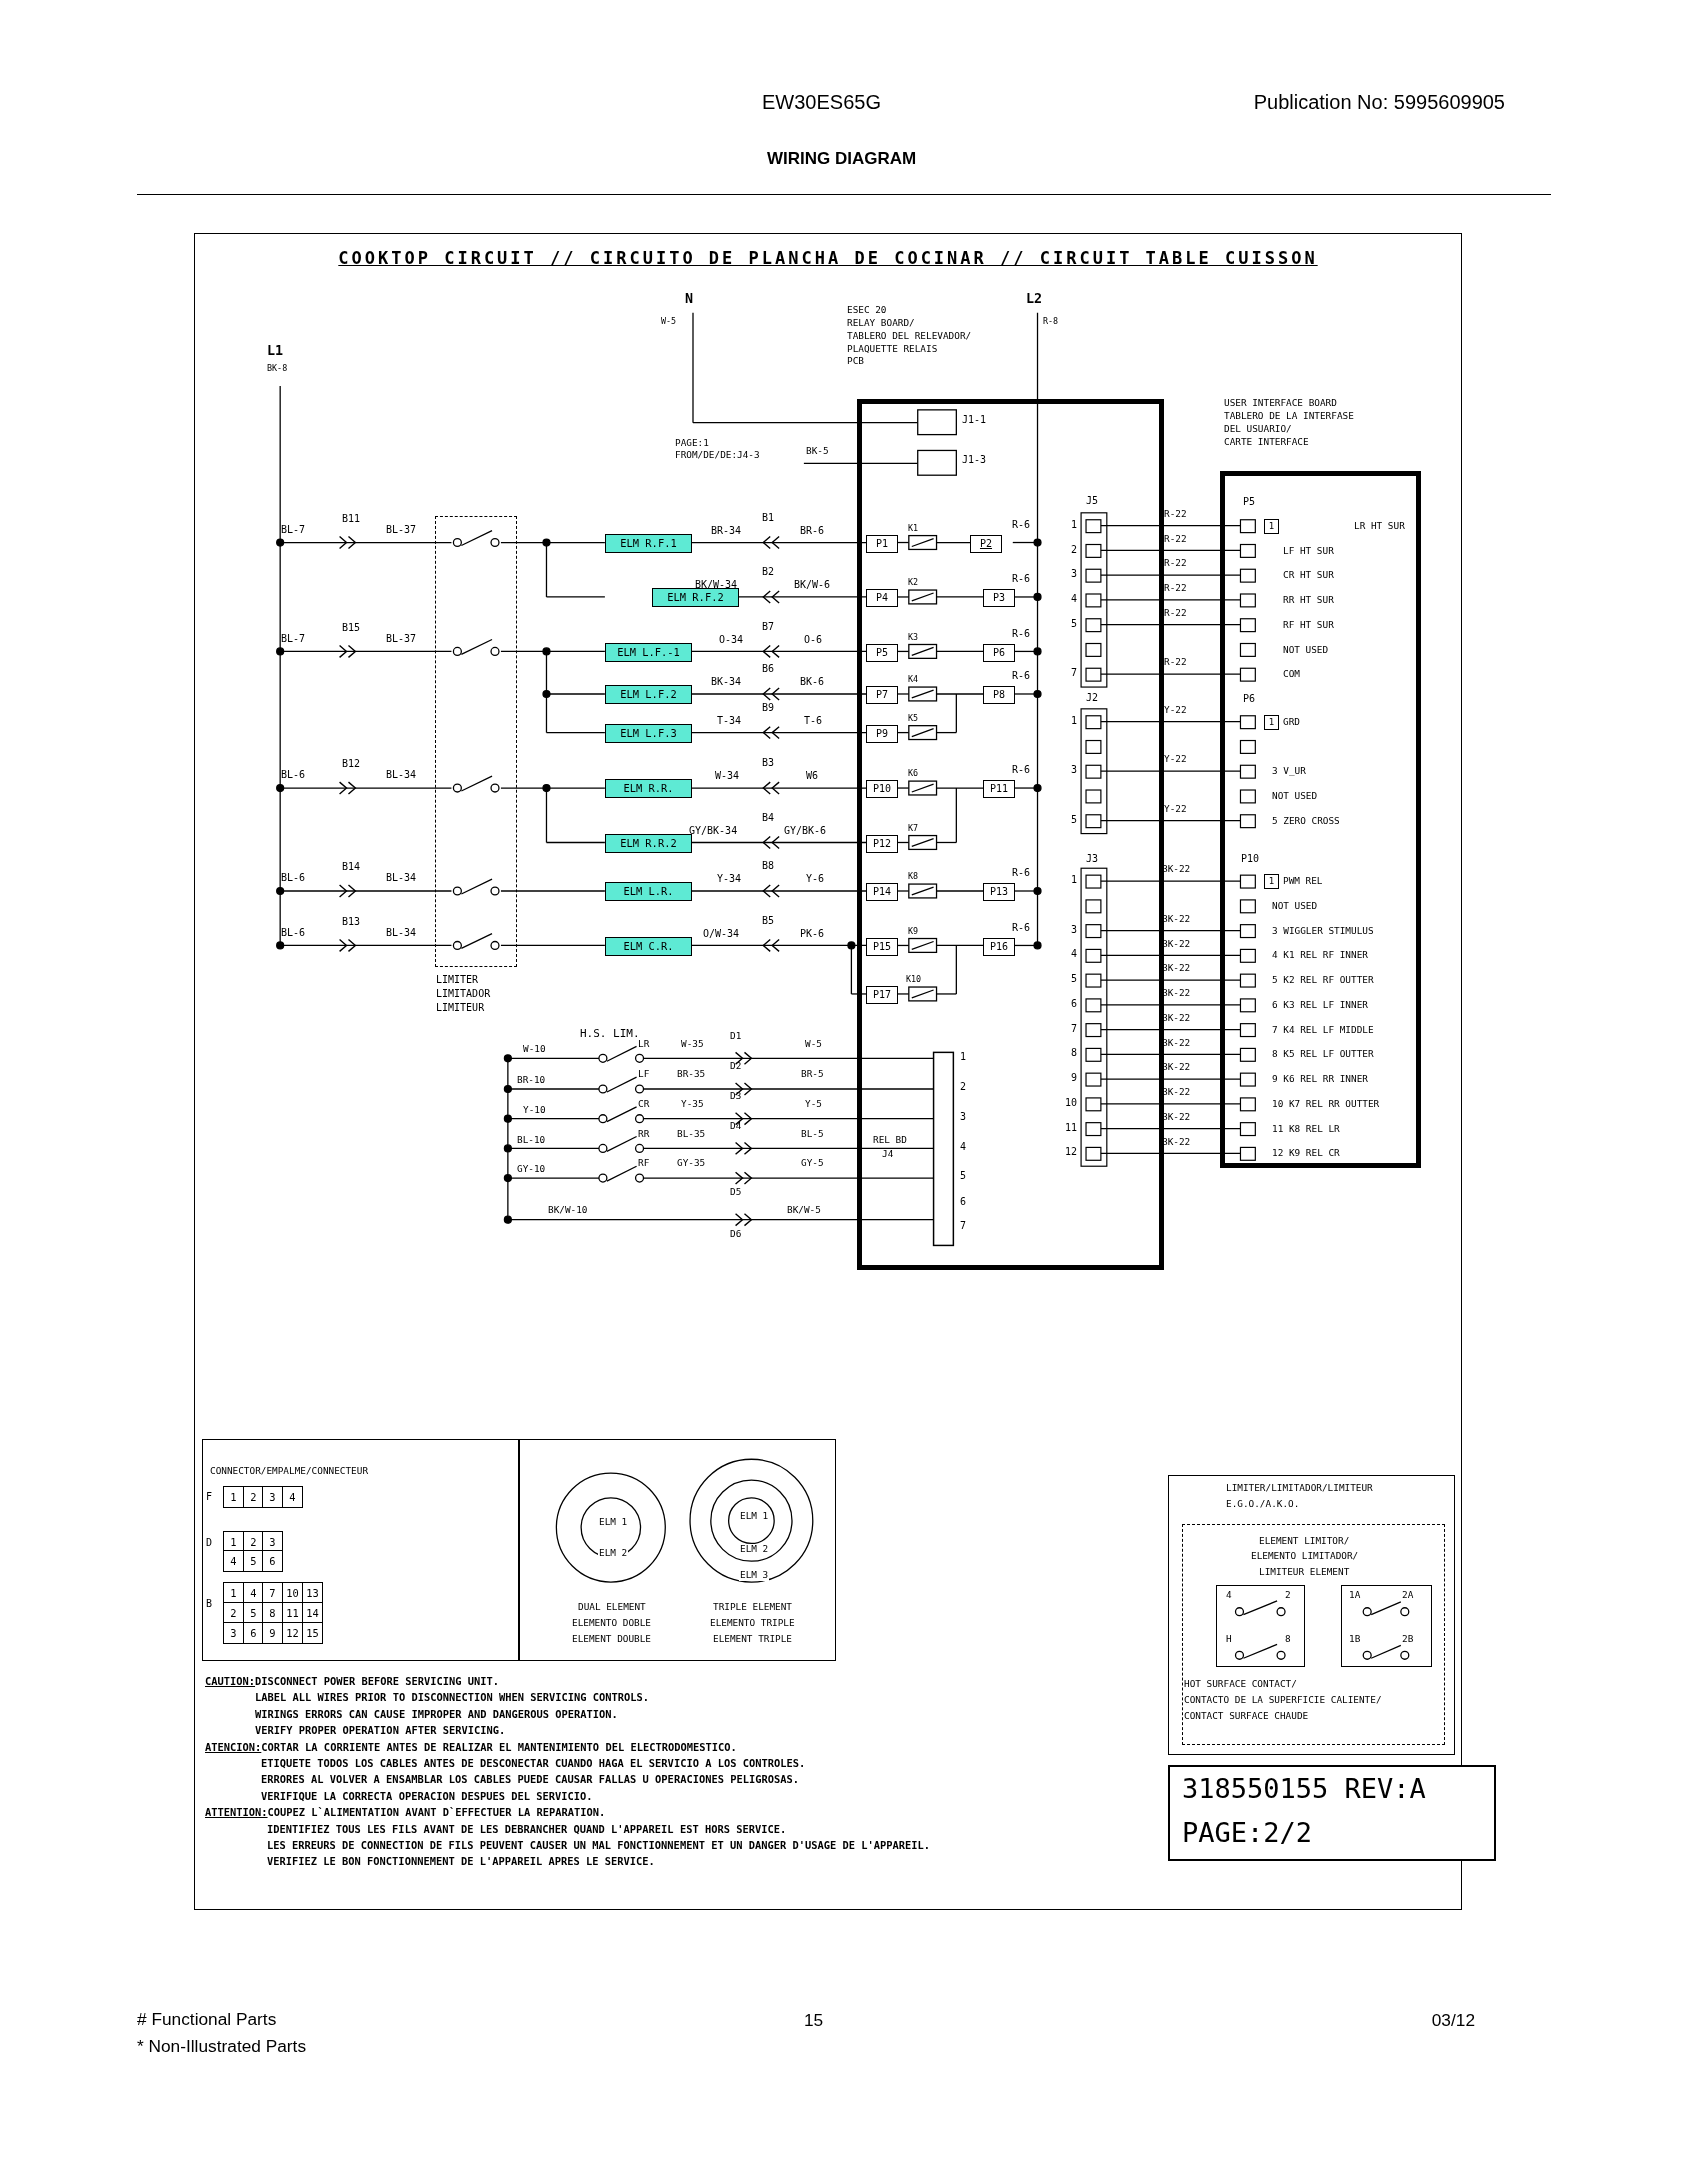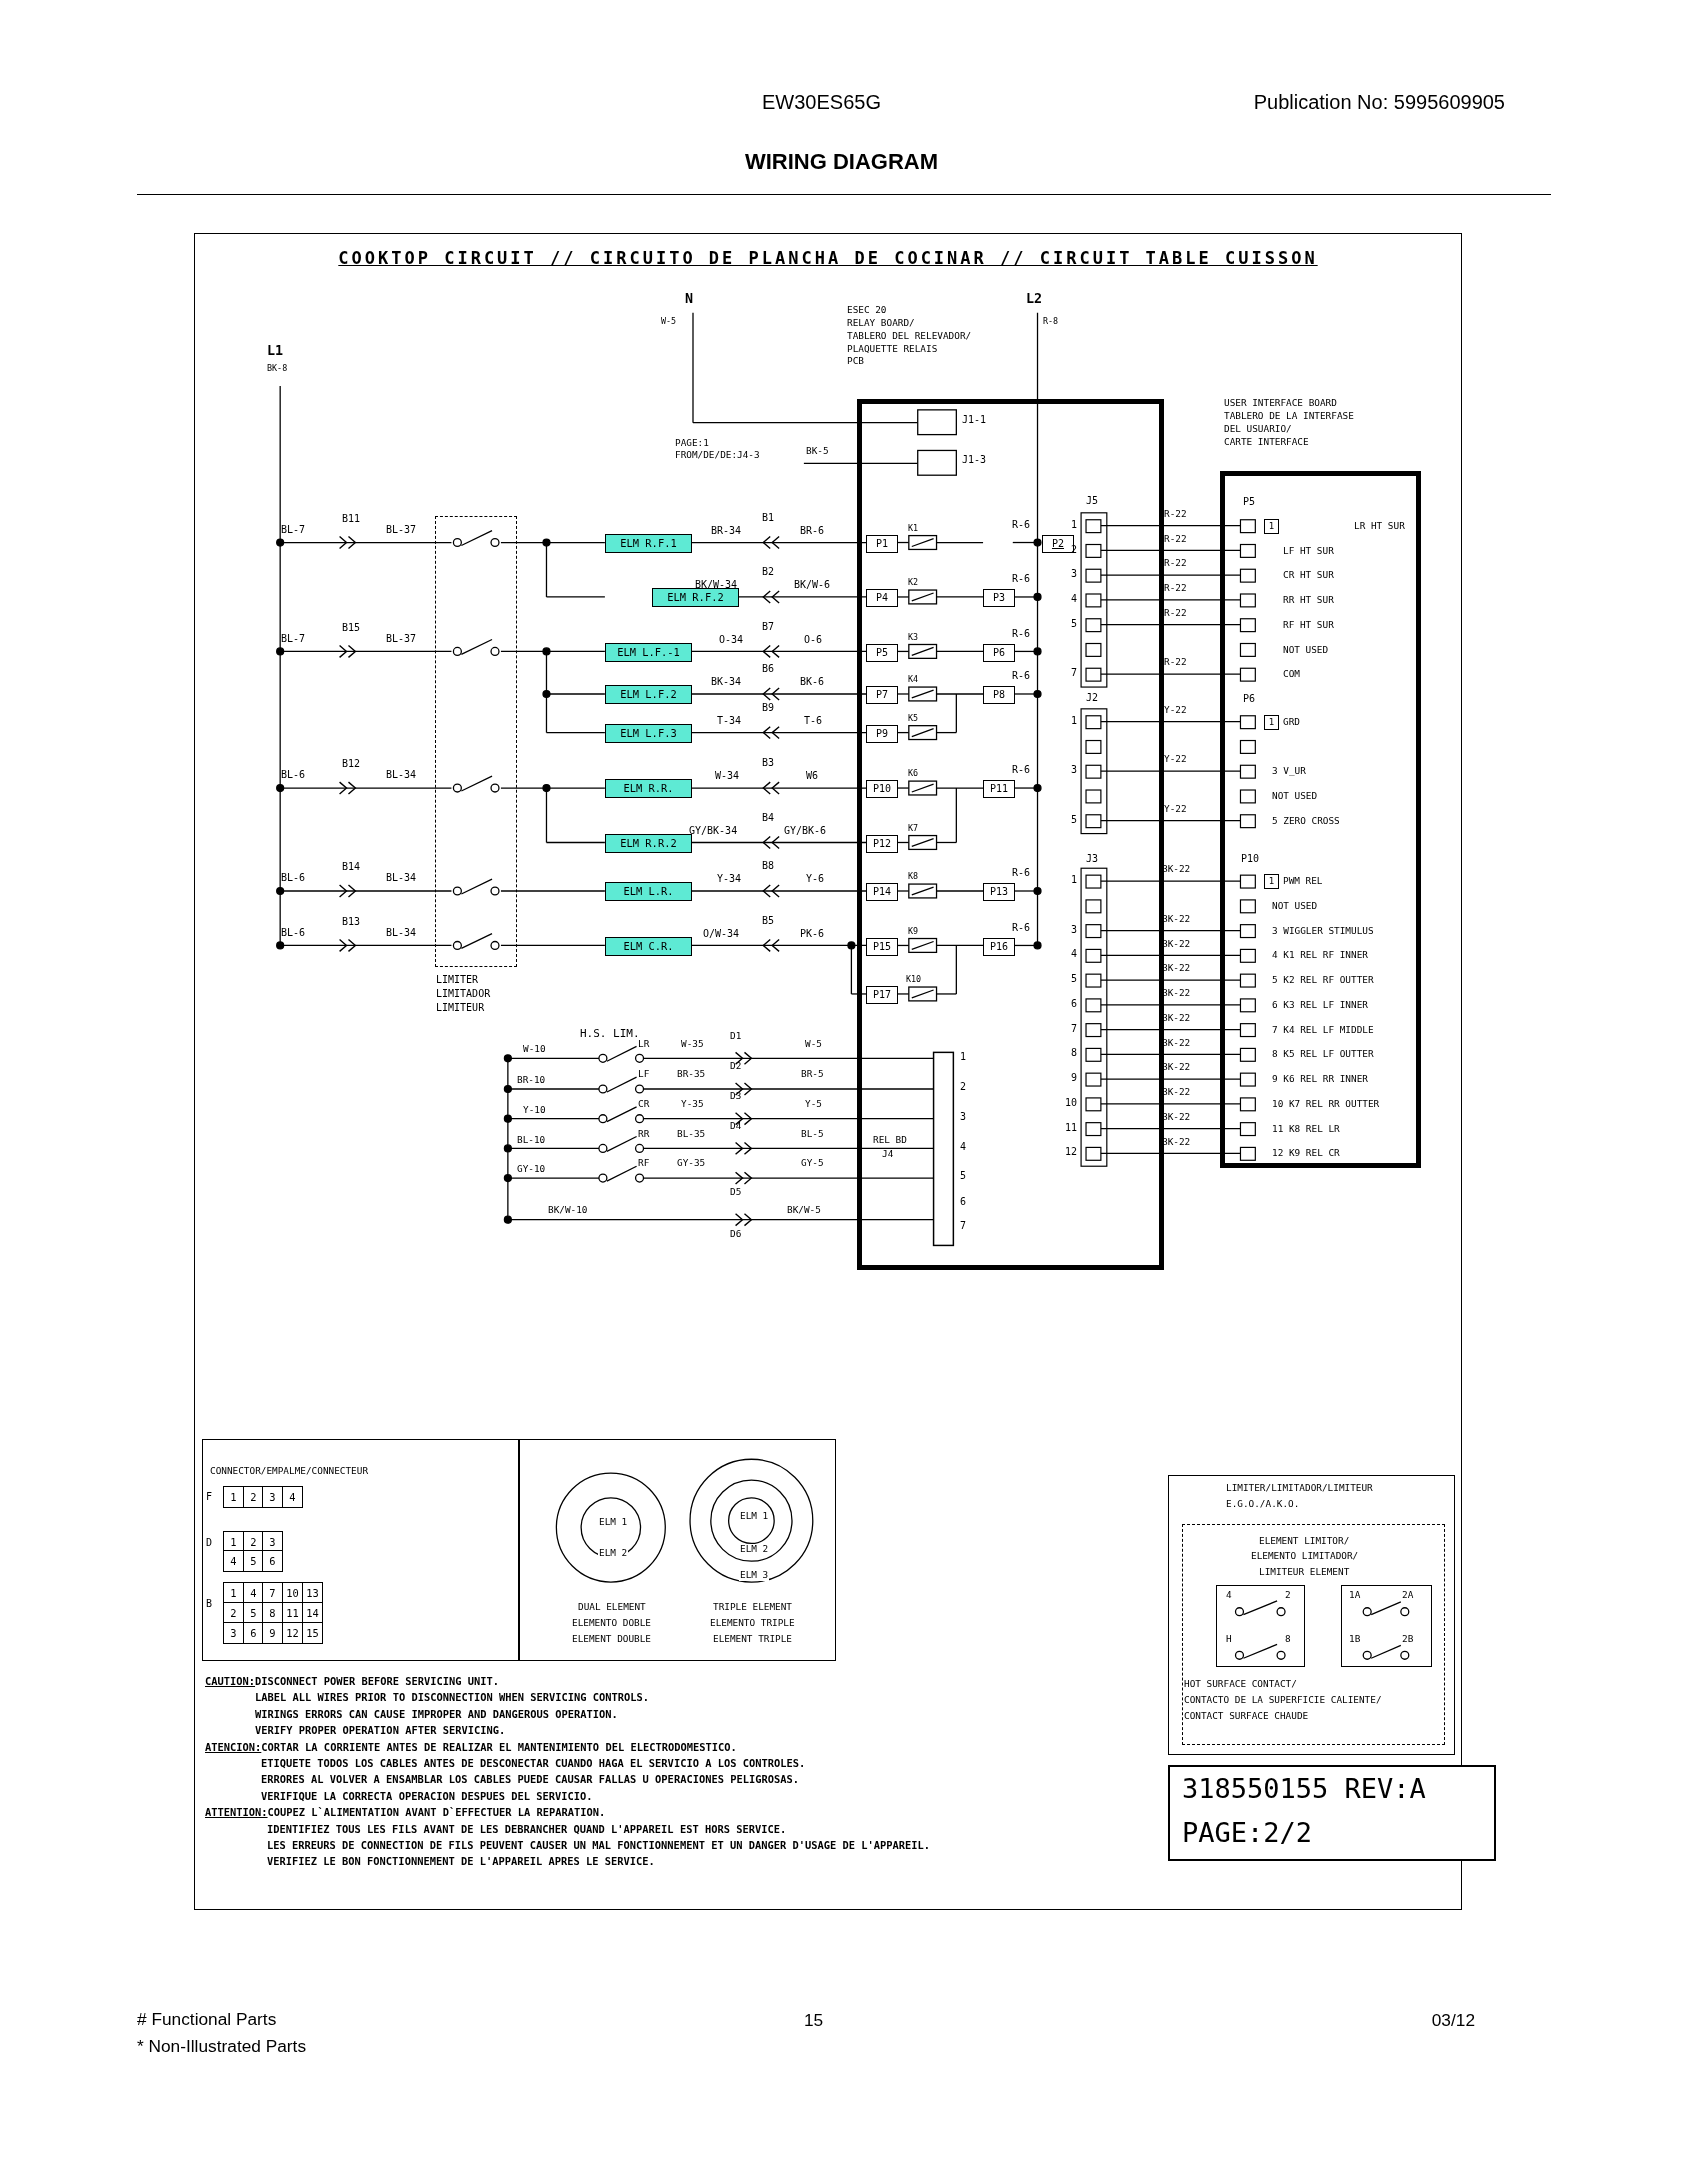--- a/index.html
+++ b/index.html
@@ -1,21 +1,21 @@
 <!DOCTYPE html>
 <html><head>
 <meta charset="utf-8">
 <style>
   html,body{margin:0;padding:0}
   body{width:1683px;height:2178px;position:relative;background:#fff;color:#000;
        font-family:"DejaVu Sans Mono",monospace}
   .sans{font-family:"Liberation Sans",sans-serif}
   #hdr-model{position:absolute;top:91px;left:0;width:1643px;text-align:center;font-size:20px}
   #hdr-pub{position:absolute;top:91px;right:178px;font-size:20px}
-  #page-title{position:absolute;top:149px;left:0;width:1683px;text-align:center;font-size:22px;font-weight:bold}
+  #page-title{position:absolute;top:149px;left:0;width:1683px;text-align:center;font-size:17px;font-weight:bold}
   #hdr-rule{position:absolute;left:137px;top:194px;width:1414px;border-top:1.5px solid #000}
   .frame{position:absolute;box-sizing:border-box;border:1.3px solid #000;background:transparent}
   #main-frame{left:194px;top:233px;width:1268px;height:1677px;border-width:1.5px}
   #relay-frame{left:857px;top:399px;width:307px;height:871px;border-width:5px}
   #ui-frame{left:1220px;top:471px;width:201px;height:697px;border-width:5px}
   #sw-dash{left:435px;top:516px;width:82px;height:451px;border:1.2px dashed #000}
   #conn-legend{left:202px;top:1439px;width:317px;height:222px}
   #elem-legend{left:519px;top:1439px;width:317px;height:222px}
   #lim-legend{left:1168px;top:1475px;width:287px;height:280px}
   #lim-inner{left:1182px;top:1524px;width:263px;height:221px;border:1px dashed #000}
@@ -404,21 +404,21 @@
       <div class="lbl pbox" style="left: 866px; top: 535px;">P1</div>
       <div class="lbl pbox" style="left: 866px; top: 589px;">P4</div>
       <div class="lbl pbox" style="left: 866px; top: 644px;">P5</div>
       <div class="lbl pbox" style="left: 866px; top: 686px;">P7</div>
       <div class="lbl pbox" style="left: 866px; top: 725px;">P9</div>
       <div class="lbl pbox" style="left: 866px; top: 780px;">P10</div>
       <div class="lbl pbox" style="left: 866px; top: 835px;">P12</div>
       <div class="lbl pbox" style="left: 866px; top: 883px;">P14</div>
       <div class="lbl pbox" style="left: 866px; top: 938px;">P15</div>
       <div class="lbl pbox" style="left: 866px; top: 986px;">P17</div>
-      <div class="lbl pbox" style="left: 1042px; top: 535px; text-decoration: underline;">P2</div>
+      <div class="lbl pbox" style="left: 970px; top: 535px; text-decoration: underline;">P2</div>
       <div class="lbl pbox" style="left: 983px; top: 589px;">P3</div>
       <div class="lbl pbox" style="left: 983px; top: 644px;">P6</div>
       <div class="lbl pbox" style="left: 983px; top: 686px;">P8</div>
       <div class="lbl pbox" style="left: 983px; top: 780px;">P11</div>
       <div class="lbl pbox" style="left: 983px; top: 883px;">P13</div>
       <div class="lbl pbox" style="left: 983px; top: 938px;">P16</div>
       <div class="lbl k" style="left: 908px; top: 524px;">K1</div>
       <div class="lbl k" style="left: 908px; top: 578px;">K2</div>
       <div class="lbl k" style="left: 908px; top: 633px;">K3</div>
       <div class="lbl k" style="left: 908px; top: 675px;">K4</div>

